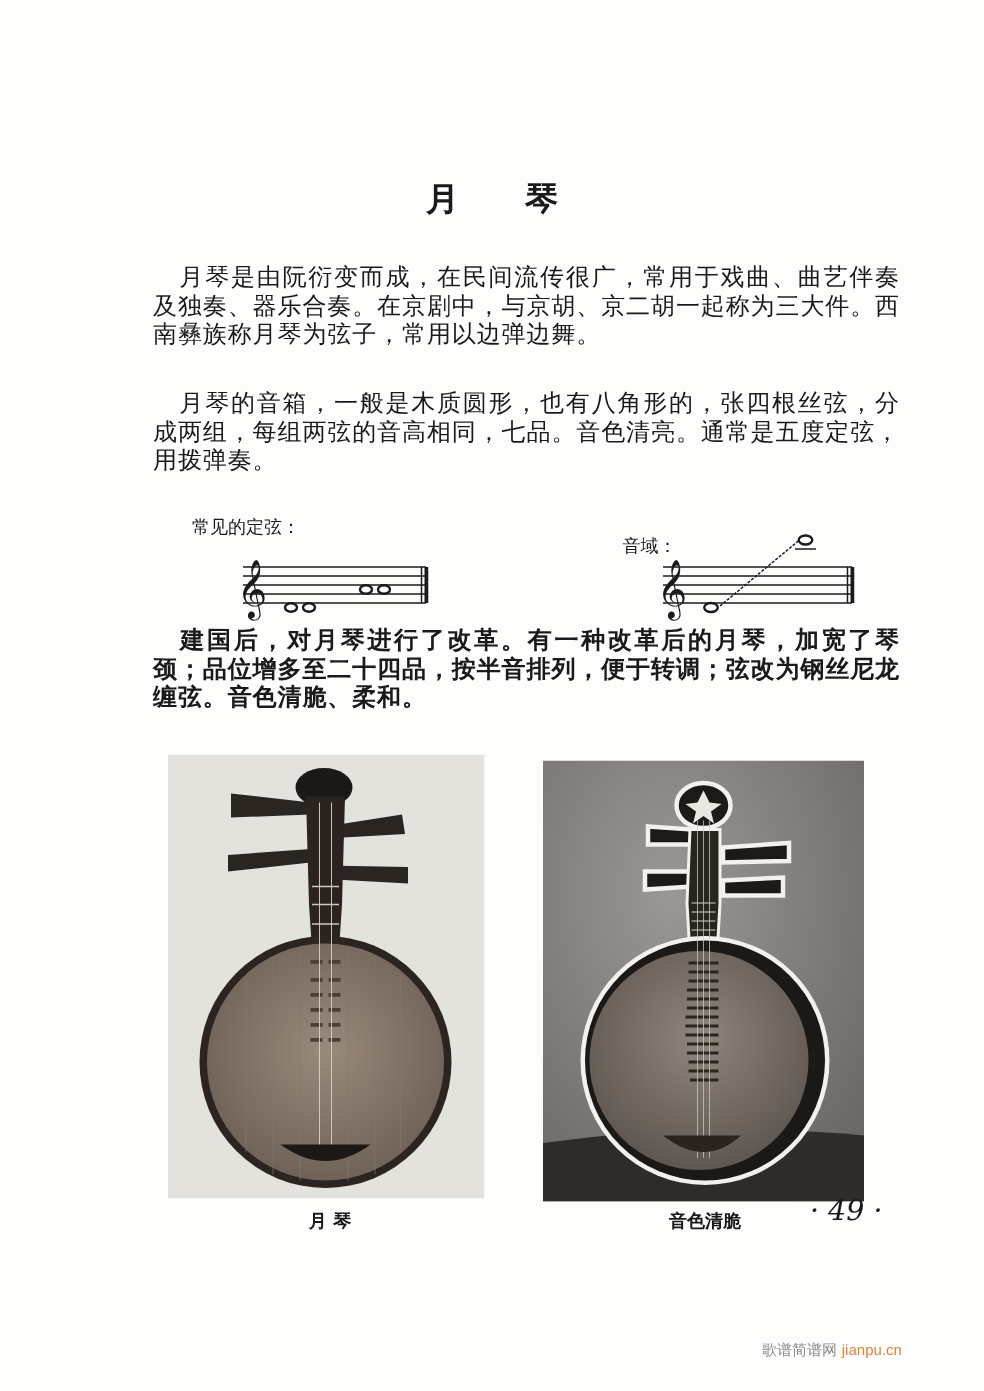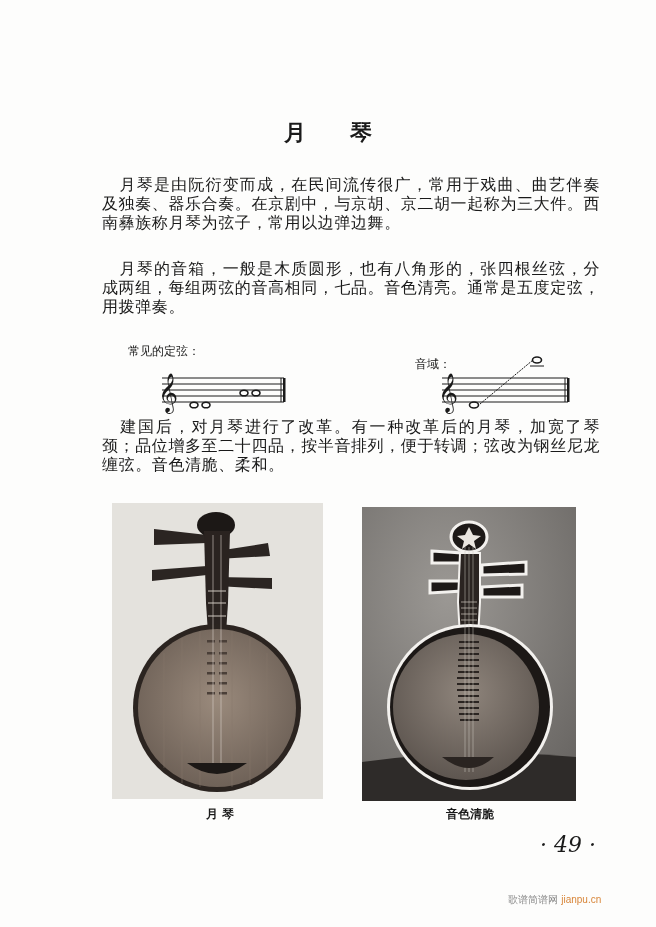--- a/index.html
+++ b/index.html
@@ -18,33 +18,33 @@
   .title .gap { width:44px; }
   .para {
     position:absolute; left:120px; width:480px;
     font-size:16px; line-height:19px; letter-spacing:0.6px;
     font-family:"DejaVu Sans", sans-serif; font-weight:500;
     text-align:justify; text-align-last:left;
   }
   .para .indent { display:inline-block; width:17px; }
   .p1 { top:175px; left:102px; width:498px; }
   .p2 { top:259px; left:102px; width:498px; }
-  .p3 { top:417px; left:102px; width:498px; }
+  .p3 { top:417px; left:102px; width:498px;font-weight:bold; }
   .label {
     position:absolute; font-size:12px;
     font-family:Liberation Sans, sans-serif;
   }
   .staff { position:absolute; }
   .photo { position:absolute; }
   .caption {
     position:absolute; font-size:12px; font-weight:bold;
     font-family:"DejaVu Sans", sans-serif; text-align:center;
   }
   .pagenum {
-    position:absolute; left:540px; top:832px; font-size:22px; font-style:italic;
+    position:absolute; left:540px; top:796px; font-size:19px; font-style:italic;
     font-family:"DejaVu Serif", serif;
   }
   .watermark {
     position:absolute; left:508px; top:893px; font-size:10px; color:#8a8a8a;
     font-family:"DejaVu Sans", sans-serif;
   }
   .watermark .en { color:#d8863a; font-family:"Liberation Sans", sans-serif; }
 </style>
 </head>
 <body>

